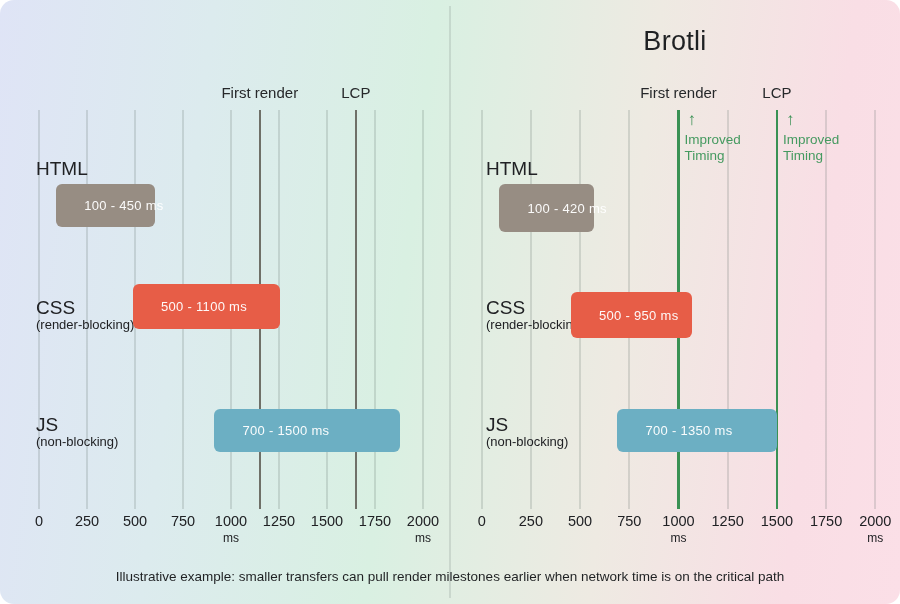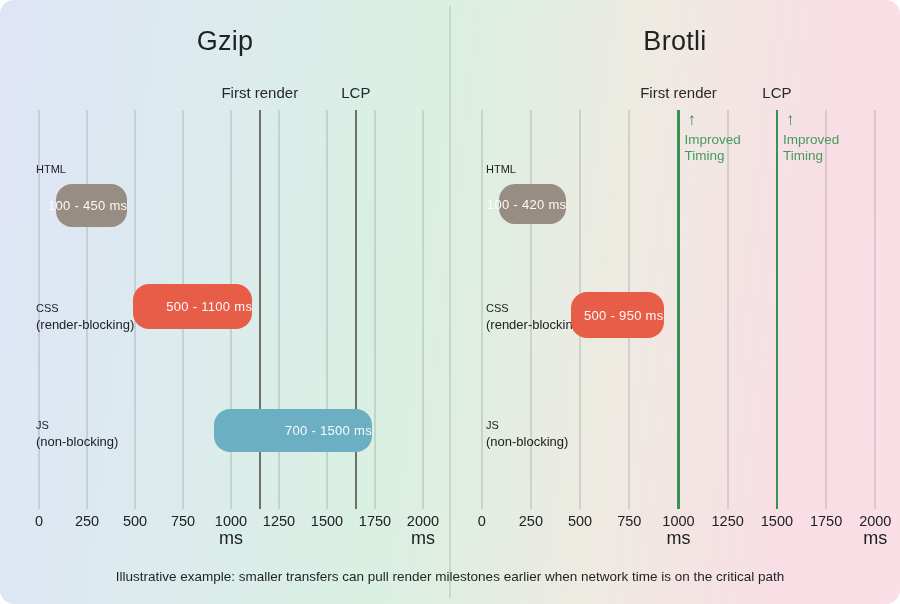--- a/index.html
+++ b/index.html
@@ -37,48 +37,47 @@
     white-space:nowrap;font-size:15px;color:#26282a;
   }
   .improved-note{position:absolute;top:111px;width:90px;}
   .improved-arrow{
     font-size:17px;line-height:17px;color:#3a9154;margin-left:3px;font-weight:700;
   }
   .improved-text{
     font-size:13.5px;line-height:16px;color:#459a60;margin-top:4px;
   }
   .row-label{position:absolute;left:36px;color:#202124;}
-  .row-label-main{font-size:11px;line-height:16px;}
+  .row-label-main{font-size:19px;line-height:16px;}
   .row-label-sub{font-size:13px;line-height:16px;margin-top:1px;}
   .bar{
-    position:absolute;border-radius:16px;
-    display:flex;align-items:center;justify-content:flex-end;
+    position:absolute;border-radius:6px;
+    display:flex;align-items:center;justify-content:flex-start;padding-left:28px;
   }
   .bar-text{
     font-size:13px;color:rgba(255,255,255,0.96);letter-spacing:0.3px;white-space:nowrap;
   }
   .tick{
     position:absolute;top:513px;transform:translateX(-50%);
     text-align:center;color:#202124;
   }
   .tick-num{font-size:14.5px;line-height:17px;}
-  .tick-unit{font-size:18px;line-height:16px;}
+  .tick-unit{font-size:12px;line-height:16px;}
   .caption{
     position:absolute;left:0;top:569px;width:900px;text-align:center;
     font-size:13.5px;color:#1f2123;
   }
 </style>
 </head>
 <body>
 
 <div class="card">
   <div class="divider"></div>
   <div id="panels">
       <section class="panel" style="left: 0px;">
-        <div class="title">Gzip</div>
         <div class="grid-line" style="left: 38px;"></div>
         <div class="tick" style="left: 39px;">
           <div class="tick-num">0</div>
         </div>
         <div class="grid-line" style="left: 86px;"></div>
         <div class="tick" style="left: 87px;">
           <div class="tick-num">250</div>
         </div>
         <div class="grid-line" style="left: 134px;"></div>
         <div class="tick" style="left: 135px;">
@@ -185,30 +184,33 @@
         <div class="marker-line improved" style="left: 325.65px;"></div>
         <div class="marker-label" style="left: 326.9px;">LCP</div>
         <div class="improved-note" style="left: 332.9px;">
           <div class="improved-arrow">↑</div>
           <div class="improved-text">Improved</div>
           <div class="improved-text" style="margin-top: 0px;">Timing</div>
         </div>
         <div class="row-label" style="top: 161px;">
           <div class="row-label-main">HTML</div>
         </div>
-        <div class="bar" style="left: 49.38px; width: 66.976px; top: 184px; height: 40px; background: rgb(151, 141, 131);">
+        <div class="bar" style="left: 49.38px; width: 66.976px; top: 184px; height: 48px; background: rgb(151, 141, 131);">
           <span class="bar-text">100 - 420 ms</span>
         </div>
         <div class="row-label" style="top: 300px;">
           <div class="row-label-main">CSS</div>
           <div class="row-label-sub">(render-blocking)</div>
         </div>
         <div class="bar" style="left: 121px; width: 92.56px; top: 292px; height: 46px; background: rgb(231, 93, 71);">
           <span class="bar-text">500 - 950 ms</span>
         </div>
         <div class="row-label" style="top: 417px;">
           <div class="row-label-main">JS</div>
           <div class="row-label-sub">(non-blocking)</div>
+        </div>
+        <div class="bar" style="left: 167.46px; width: 131.92px; top: 409px; height: 43px; background: rgb(108, 175, 195);">
+          <span class="bar-text">700 - 1350 ms</span>
         </div>
       </section>
     </div>
   <div class="caption">Illustrative example: smaller transfers can pull render milestones earlier when network time is on the critical path</div>
 </div>
 
 </body></html>

